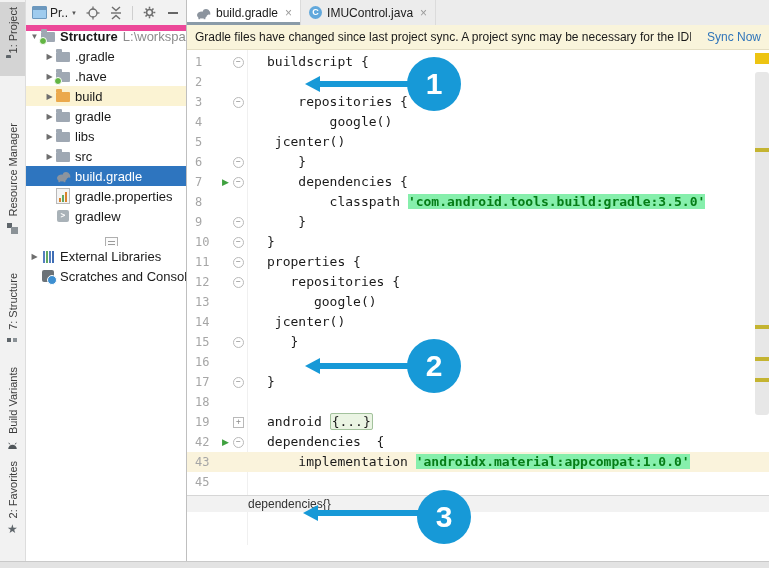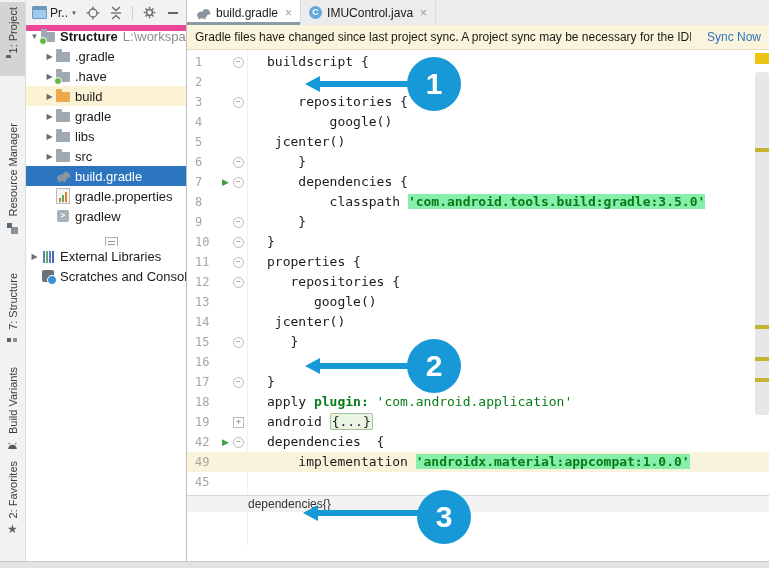--- a/index.html
+++ b/index.html
@@ -440,40 +440,39 @@
           <span class="runcol"></span>
           <span class="foldcol">
             <span class="fold-glyph round">−</span>
           </span>
           <pre><span>}</span></pre>
         </div>
         <div class="code-row">
           <span class="num">18</span>
           <span class="runcol"></span>
           <span class="foldcol"></span>
-          <pre><span>apply </span><span class="seg-kw">plugin:</span><span> </span><span class="seg-str">'com.android.application'</span></pre>
         </div>
         <div class="code-row">
           <span class="num">19</span>
           <span class="runcol"></span>
           <span class="foldcol">
             <span class="fold-glyph">+</span>
           </span>
           <pre><span>android </span><span class="seg-folded">{...}</span></pre>
         </div>
         <div class="code-row">
           <span class="num">42</span>
           <span class="runcol">▶</span>
           <span class="foldcol">
             <span class="fold-glyph round">−</span>
           </span>
           <pre><span>dependencies  {</span></pre>
         </div>
         <div class="code-row current">
-          <span class="num">49</span>
+          <span class="num">43</span>
           <span class="runcol"></span>
           <span class="foldcol"></span>
           <pre><span>    implementation </span><span class="seg-strhl">'androidx.material:appcompat:1.0.0'</span></pre>
         </div>
         <div class="code-row">
           <span class="num">45</span>
           <span class="runcol"></span>
           <span class="foldcol"></span>
           <pre></pre>
         </div>

